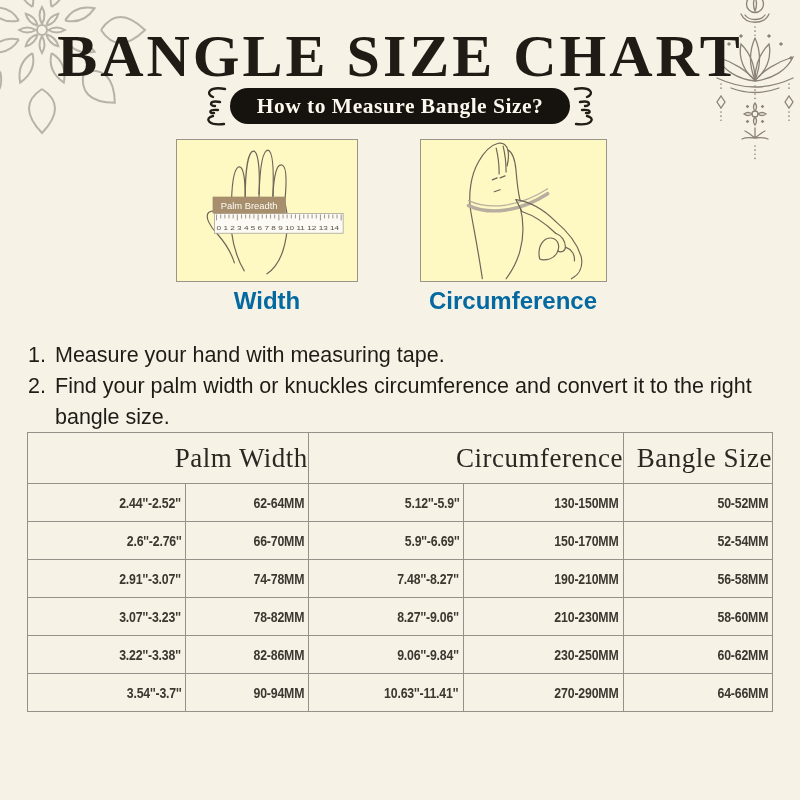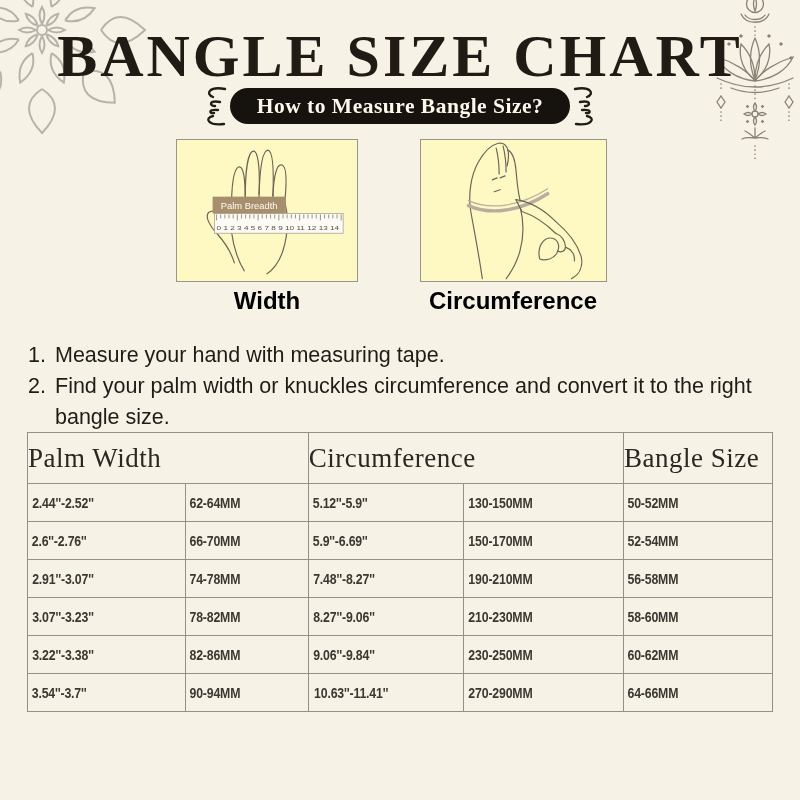--- a/index.html
+++ b/index.html
@@ -32,37 +32,37 @@
   
   .hand-box{
     position:absolute;top:139px;height:143px;box-sizing:border-box;
     border:1px solid #9a958a;background:#fef9c3;
   }
   #box-width{left:176px;width:182px;}
   #box-circ{left:420px;width:187px;}
   .hand-box svg{display:block;width:100%;height:100%;}
   .cap{
     position:absolute;top:288px;text-align:center;
-    font-weight:700;font-size:24px;color:#000000;line-height:26px;
+    font-weight:700;font-size:24px;color:#0369a1;line-height:26px;
   }
   #cap-width{left:176px;width:182px;}
   #cap-circ{left:363px;width:300px;}
   .cap .note{font-size:13.5px;font-weight:700;margin-top:1px;letter-spacing:0px;}
   
   .instructions{position:absolute;left:28px;top:340px;width:726px;font-size:21.5px;color:#1f1c17;}
   .instr-item{display:flex;line-height:31px;}
   .instr-item .num{width:27px;flex:none;}
   .instr-item .txt{flex:1;}
   
   table.size-chart{
     position:absolute;left:27px;top:432px;width:746px;
     border-collapse:collapse;table-layout:fixed;
   }
   table.size-chart th,table.size-chart td{
-    border:1.5px solid #94918a;text-align:left;padding:0;
+    border:1.5px solid #94918a;text-align:right;padding:0;
   }
   table.size-chart th{
     height:50px;font-family:"Liberation Serif",serif;font-weight:400;
     font-size:27px;color:#2b2722;letter-spacing:0.5px;
   }
   table.size-chart td{
     height:37px;font-size:14px;font-weight:700;color:#3c3831;
   }
   td .cell{display:inline-block;transform:scaleX(0.88);white-space:nowrap;letter-spacing:-0.2px;}
 </style>

